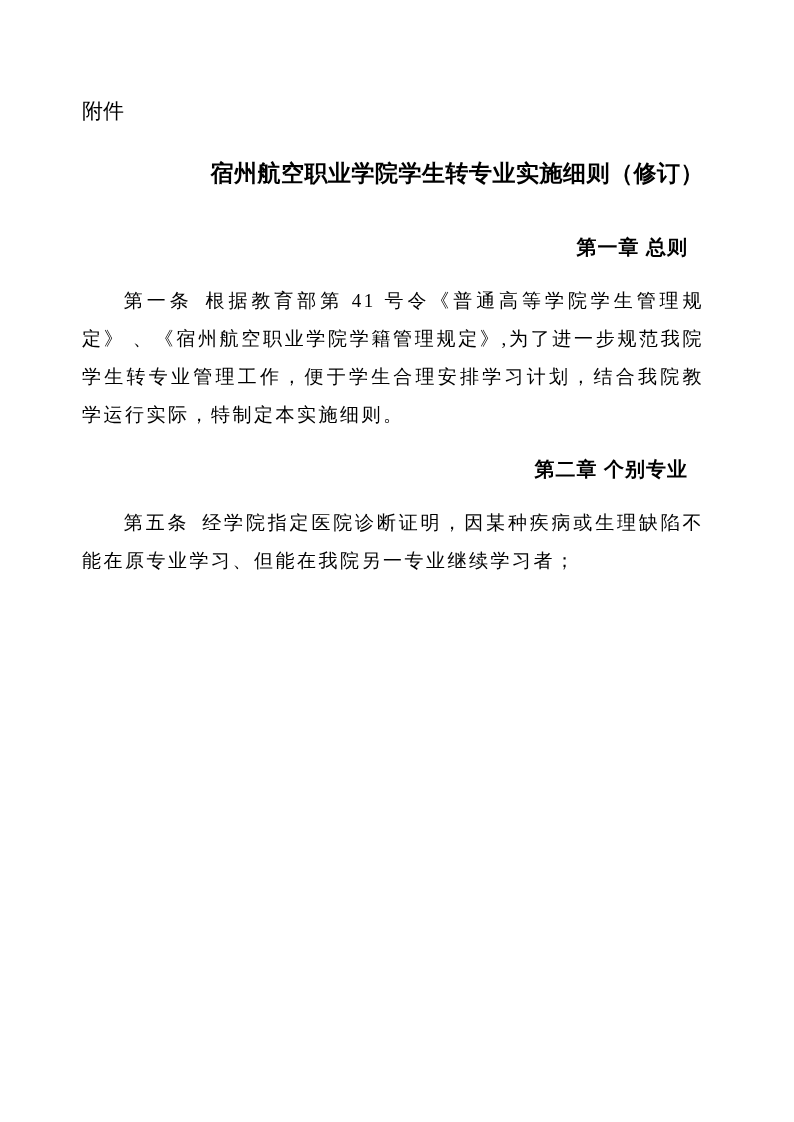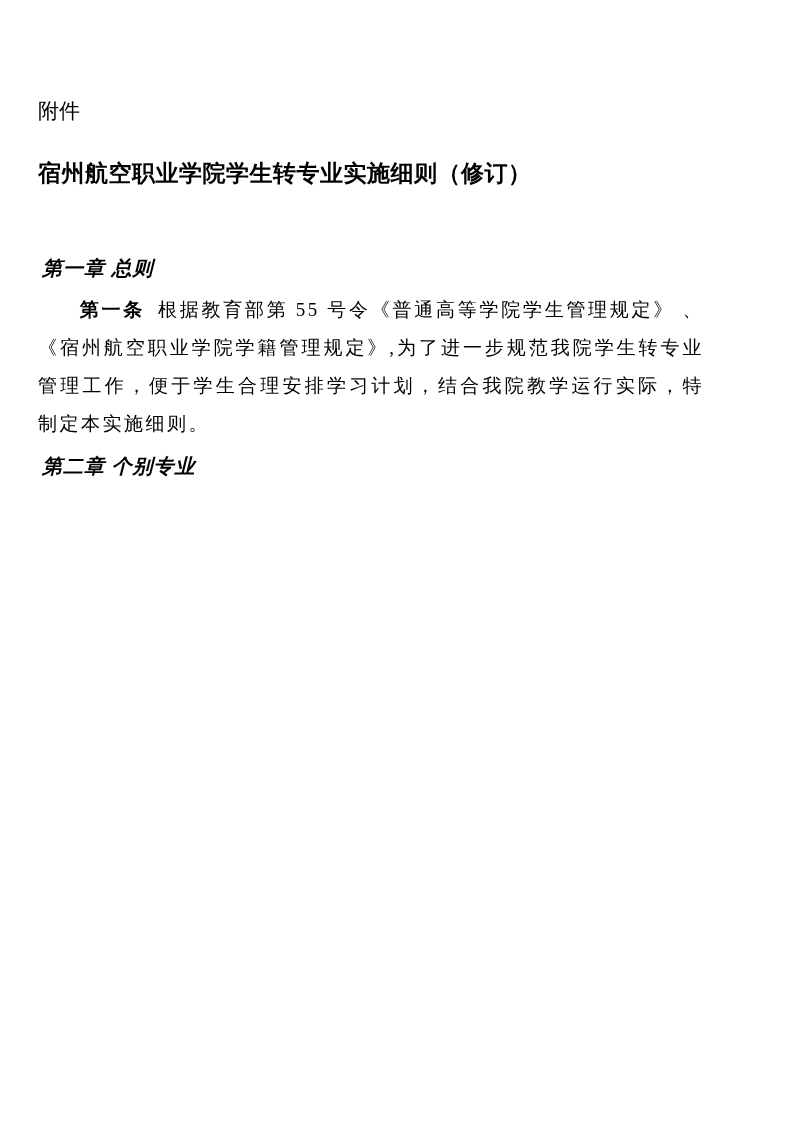--- a/index.html
+++ b/index.html
@@ -7,78 +7,80 @@
     padding: 0;
     background: #ffffff;
   }
   .page {
     position: relative;
     width: 794px;
     height: 1122px;
     box-sizing: border-box;
     background: #ffffff;
     color: #000000;
-    padding: 98px 90px 0 38px;
+    padding: 98px 90px 0 82px;
     font-family: "Liberation Serif", serif;
     overflow: hidden;
   }
   .attachment {
     font-family: "Liberation Sans", sans-serif;
     font-size: 21px;
     line-height: 26px;
     text-align: left;
   }
   .doc-title {
-    margin: 34px 0 61px 0;
+    margin: 34px 0 40px 0;
     font-family: "Liberation Sans", sans-serif;
     font-size: 23px;
     font-weight: bold;
     letter-spacing: 0.5px;
-    text-align: left;
+    text-align: right;
     line-height: 30px;
   }
   .chapter-heading {
-    margin: 4px;
+    margin: 16px;
     font-family: "Liberation Sans", sans-serif;
     font-size: 20px;
     font-weight: bold;
-    text-align: left;
+    text-align: right;
     line-height: 38px;
     letter-spacing: 1px;
-    font-style: italic;
   }
   .article {
     margin: 0;
     font-size: 19px;
     line-height: 38px;
     letter-spacing: 2.5px;
     text-align: justify;
     text-justify: inter-character;
     text-indent: 2.2em;
   }
   .article .label {
-    font-weight: bold;
+    font-weight: normal;
     margin-right: 13px;
   }
 </style>
 </head>
 <body>
 
 <div class="page">
 
   <div class="attachment">附件</div>
 
   <h1 class="doc-title">宿州航空职业学院学生转专业实施细则（修订）</h1>
 
   <h2 class="chapter-heading">第一章 总则</h2>
 
   <p class="article">
-    <span class="label">第一条</span><span>根据教育部第 55 号令《普通高等学院学生管理规定》 、《宿州航空职业学院学籍管理规定》,为了进一步规范我院学生转专业管理工作，便于学生合理安排学习计划，结合我院教学运行实际，特制定本实施细则。</span>
+    <span class="label">第一条</span><span>根据教育部第 41 号令《普通高等学院学生管理规定》 、《宿州航空职业学院学籍管理规定》,为了进一步规范我院学生转专业管理工作，便于学生合理安排学习计划，结合我院教学运行实际，特制定本实施细则。</span>
   </p>
 
   <h2 class="chapter-heading">第二章 个别专业</h2>
 
 
 
 
+  <p class="article">
+    <span class="label">第五条</span><span>经学院指定医院诊断证明，因某种疾病或生理缺陷不能在原专业学习、但能在我院另一专业继续学习者；</span>
+  </p>
 
 
 </div>
 
 </body></html>

